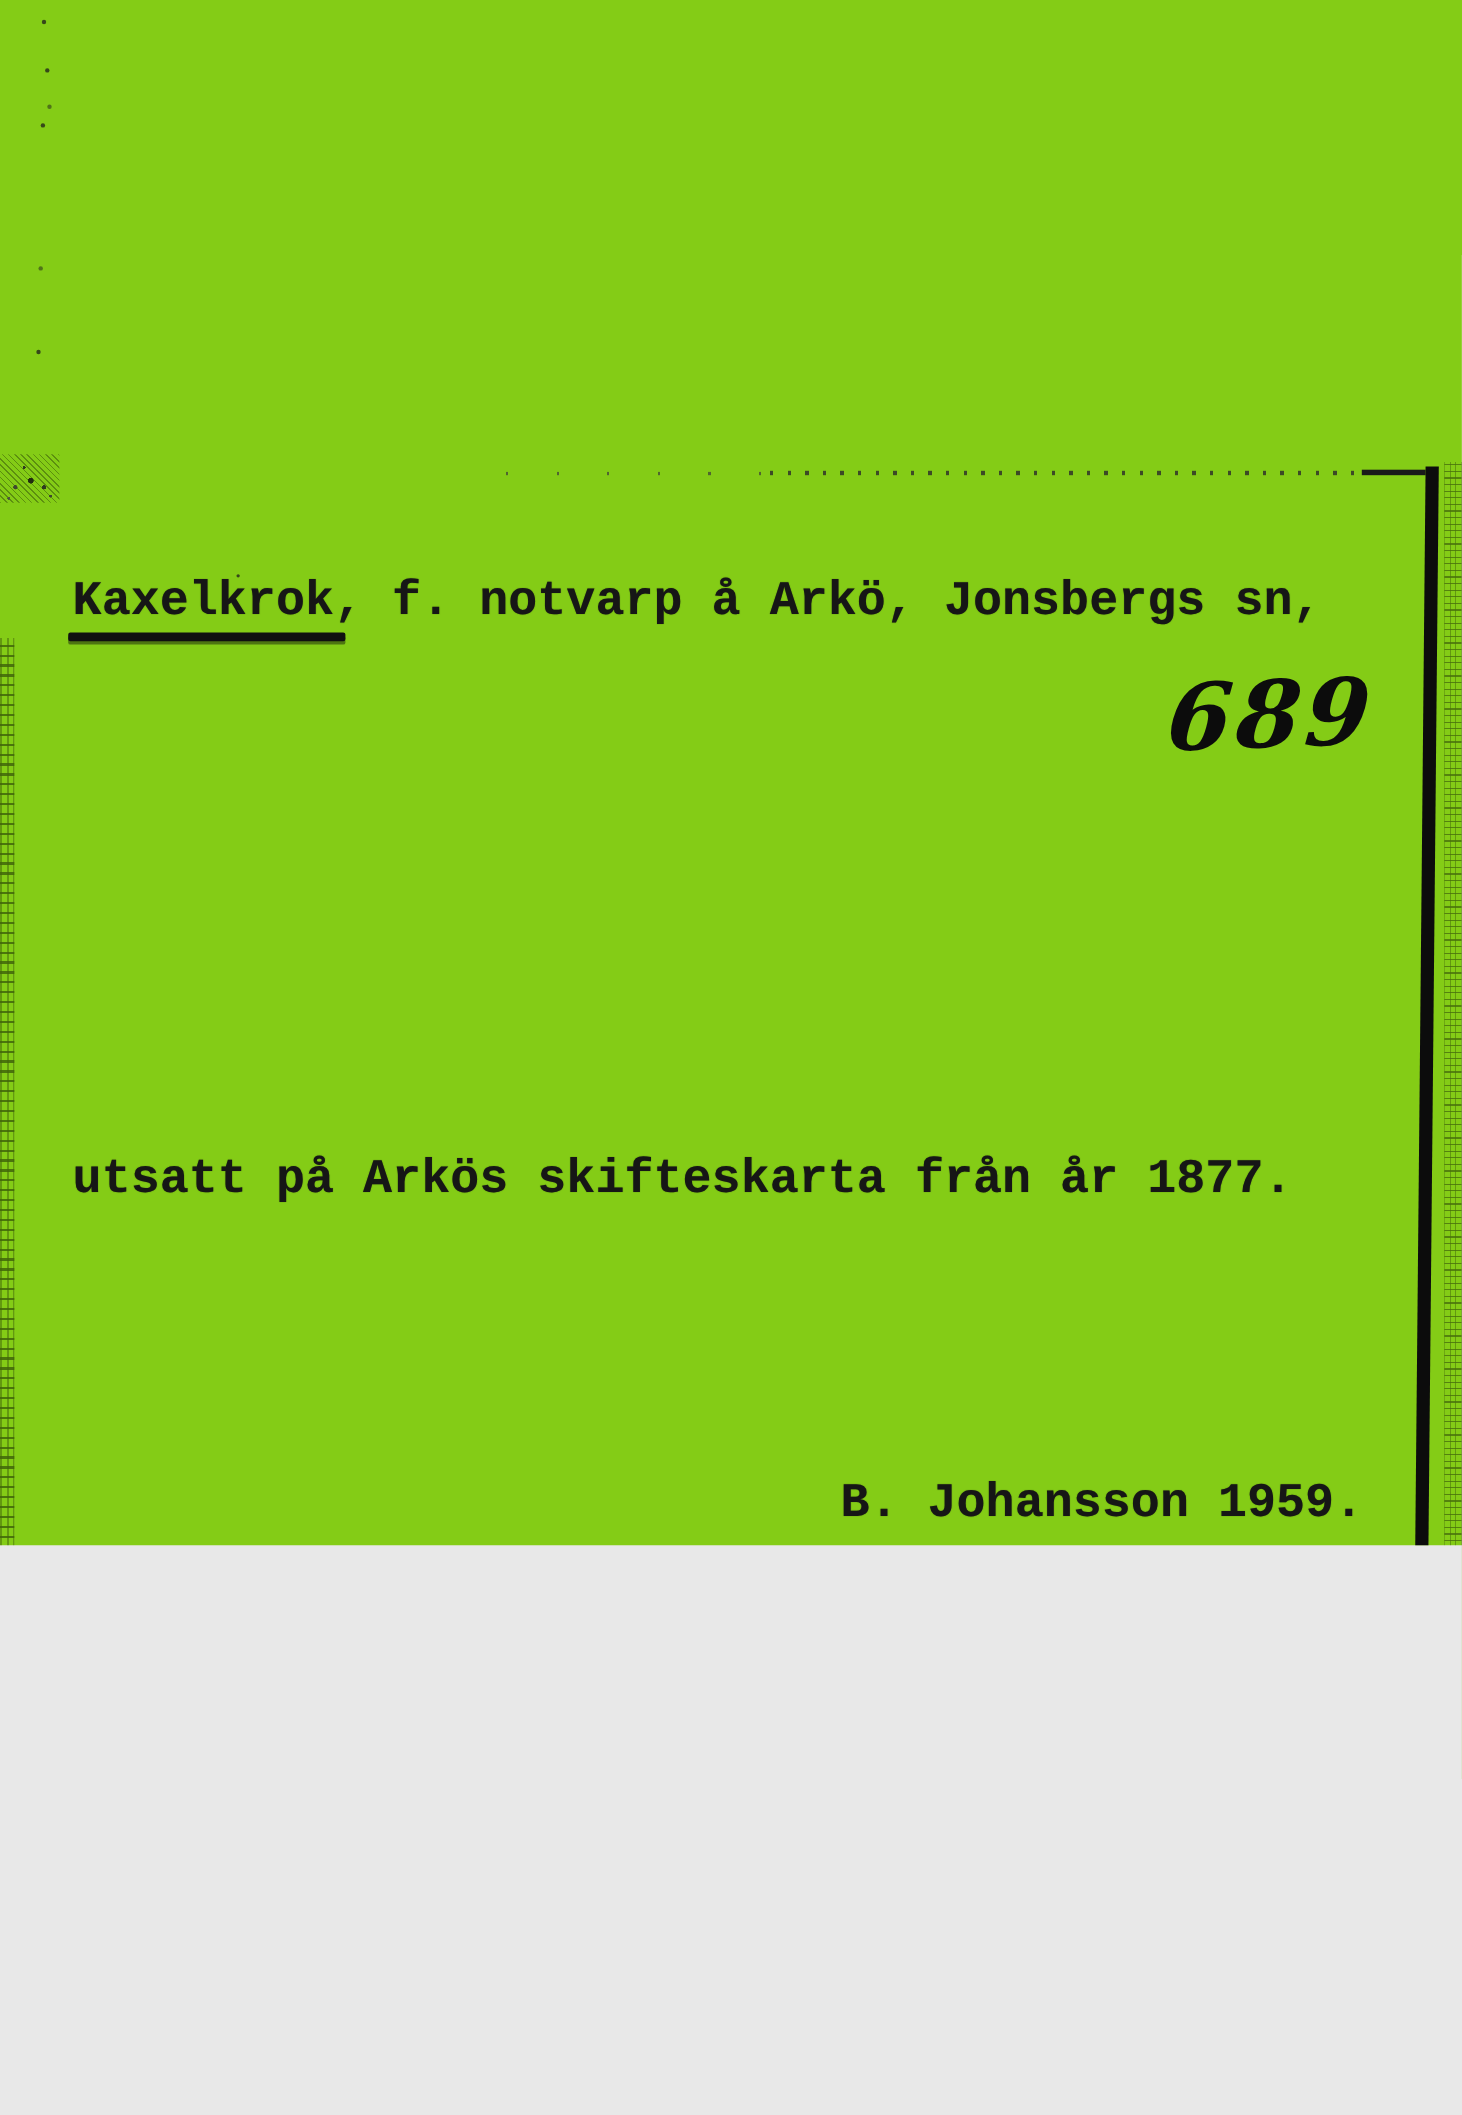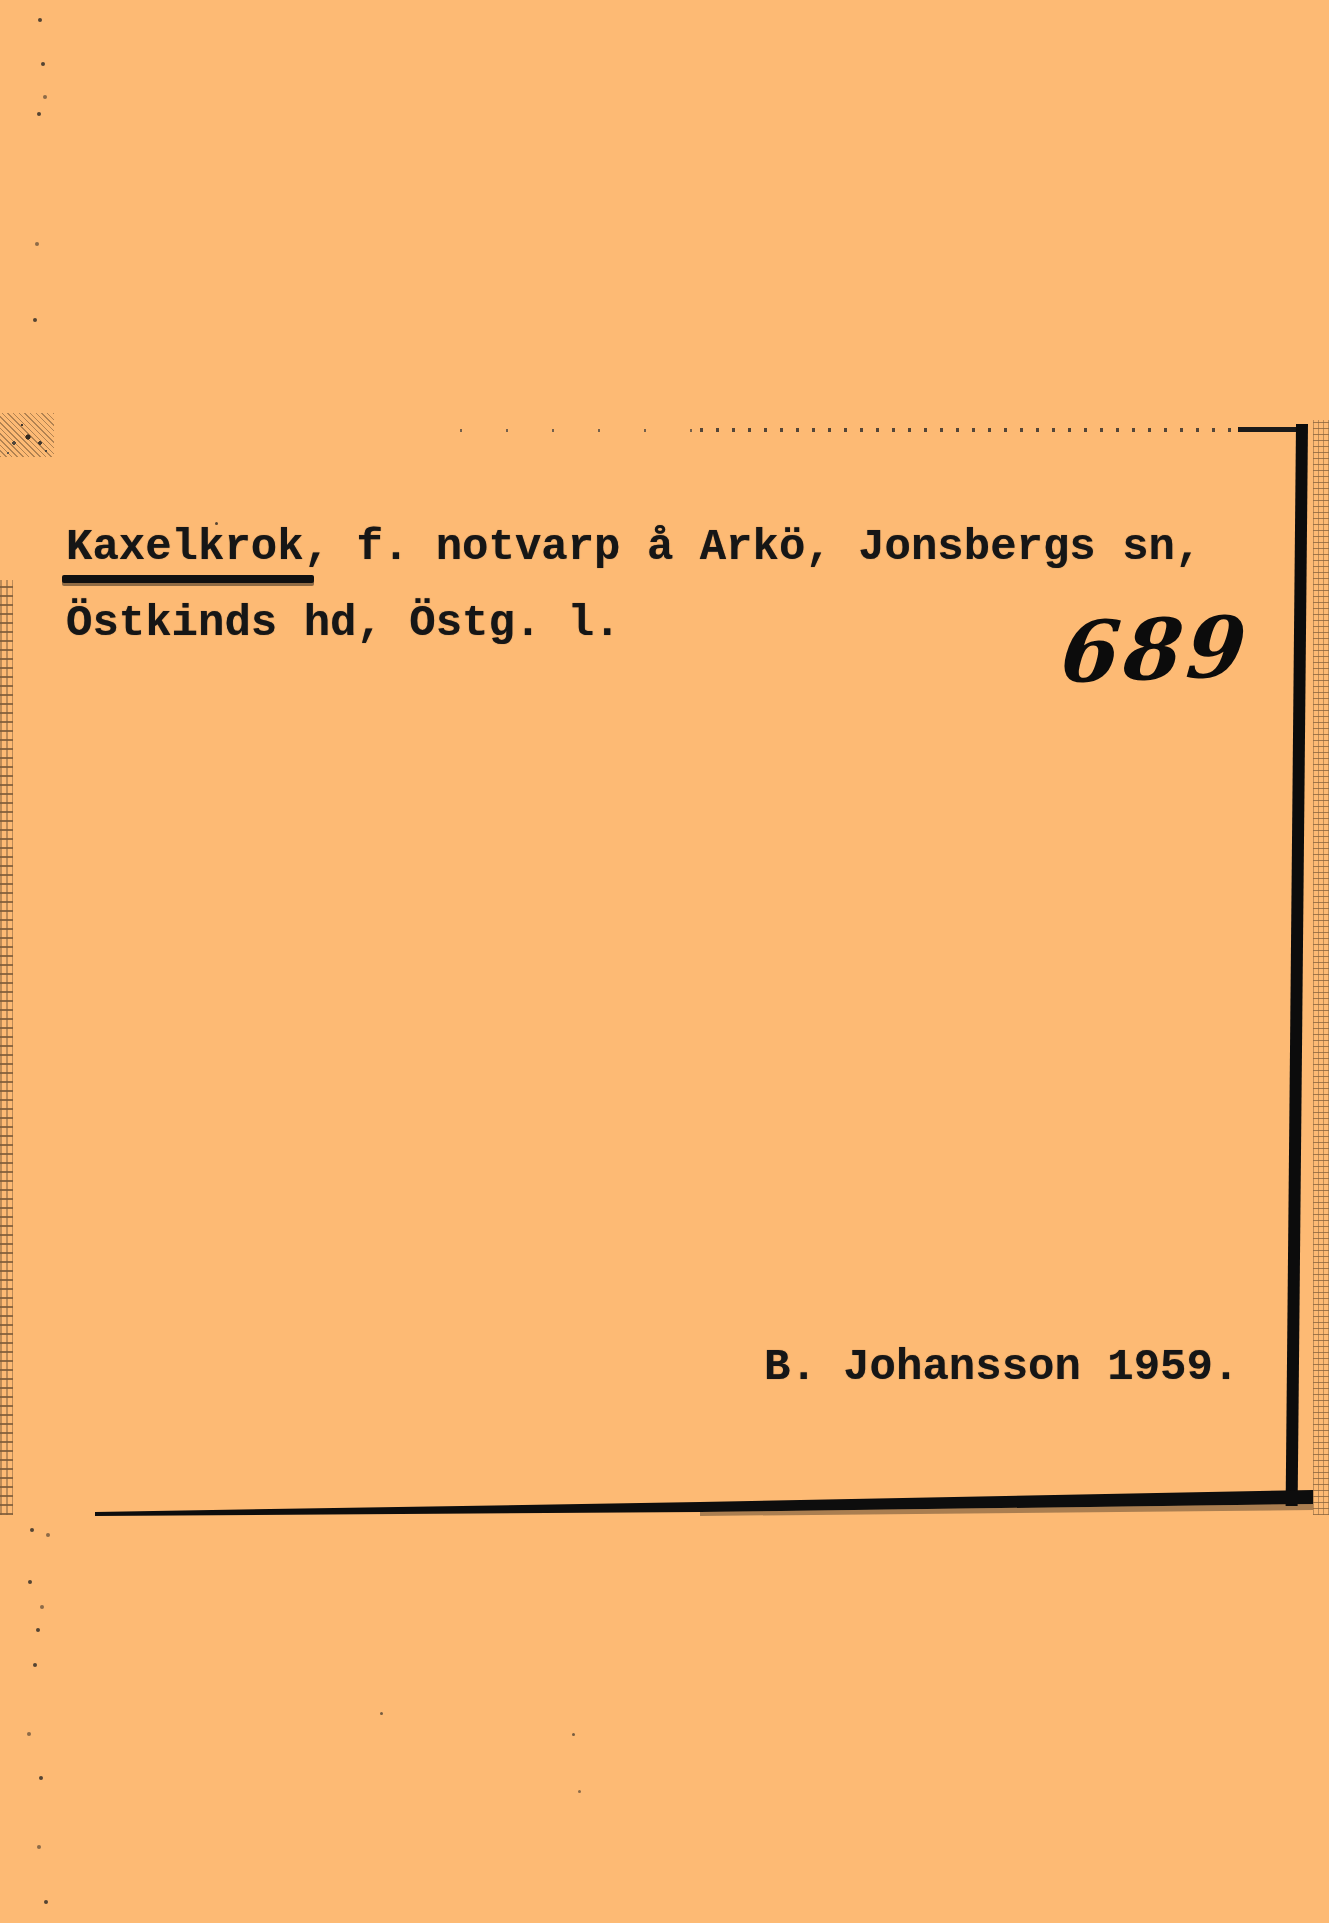--- a/index.html
+++ b/index.html
@@ -1,19 +1,19 @@
 <!DOCTYPE html>
 <html><head>
 <meta charset="utf-8">
 <style>
   html,body{margin:0;padding:0;background:#e8e8e8;}
   .page{
     position:relative;
-    width:1329px;height:1923px;
-    background:#fdba74;
+    width:1329px;height:1405px;
+    background:#84cc16;
     overflow:hidden;
     font-family:"Liberation Mono", monospace;
   }
   
   .tw{
     position:absolute;
     font-family:"Liberation Mono", monospace;
     font-size:44px;
     font-weight:700;
     color:#161616;
@@ -144,20 +144,20 @@
   <div class="speck" style="left:39px;top:1776px"></div>
   <div class="speck" style="left:37px;top:1845px;opacity:.5"></div>
   <div class="speck" style="left:44px;top:1900px"></div>
   <div class="speck" style="left:380px;top:1712px;width:3px;height:3px;opacity:.6"></div>
   <div class="speck" style="left:572px;top:1733px;width:3px;height:3px;opacity:.6"></div>
   <div class="speck" style="left:578px;top:1790px;width:3px;height:3px;opacity:.5"></div>
 
   <div class="tw" style="left:66px;top:522px"><span>Kaxelkrok</span><span>, f. notvarp å Arkö, Jonsbergs sn,</span></div>
   <div class="headword-underline" style="left:62px;top:575px;width:252px;height:8px"></div>
 
-  <div class="tw" style="left:66px;top:598px">Östkinds hd, Östg. l.</div>
 
   <div class="handwritten" style="left:1062px;top:600px">689</div>
 
+  <div class="tw" style="left:66px;top:1048px">utsatt på Arkös skifteskarta från år 1877.</div>
 
   <div class="tw" style="left:764px;top:1342px">B. Johansson 1959.</div>
 
 </div>
 
 </body></html>

